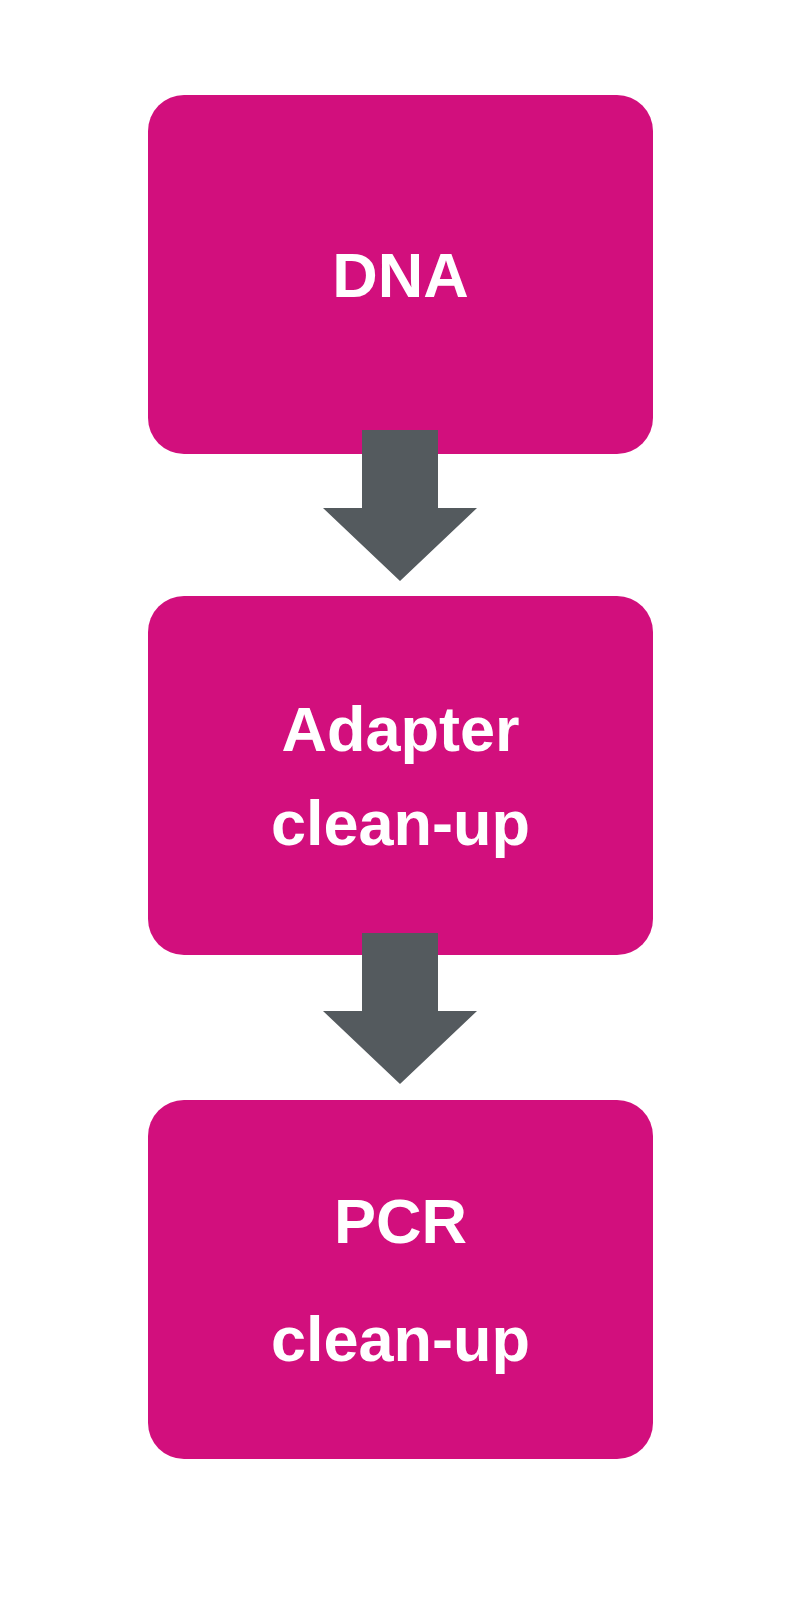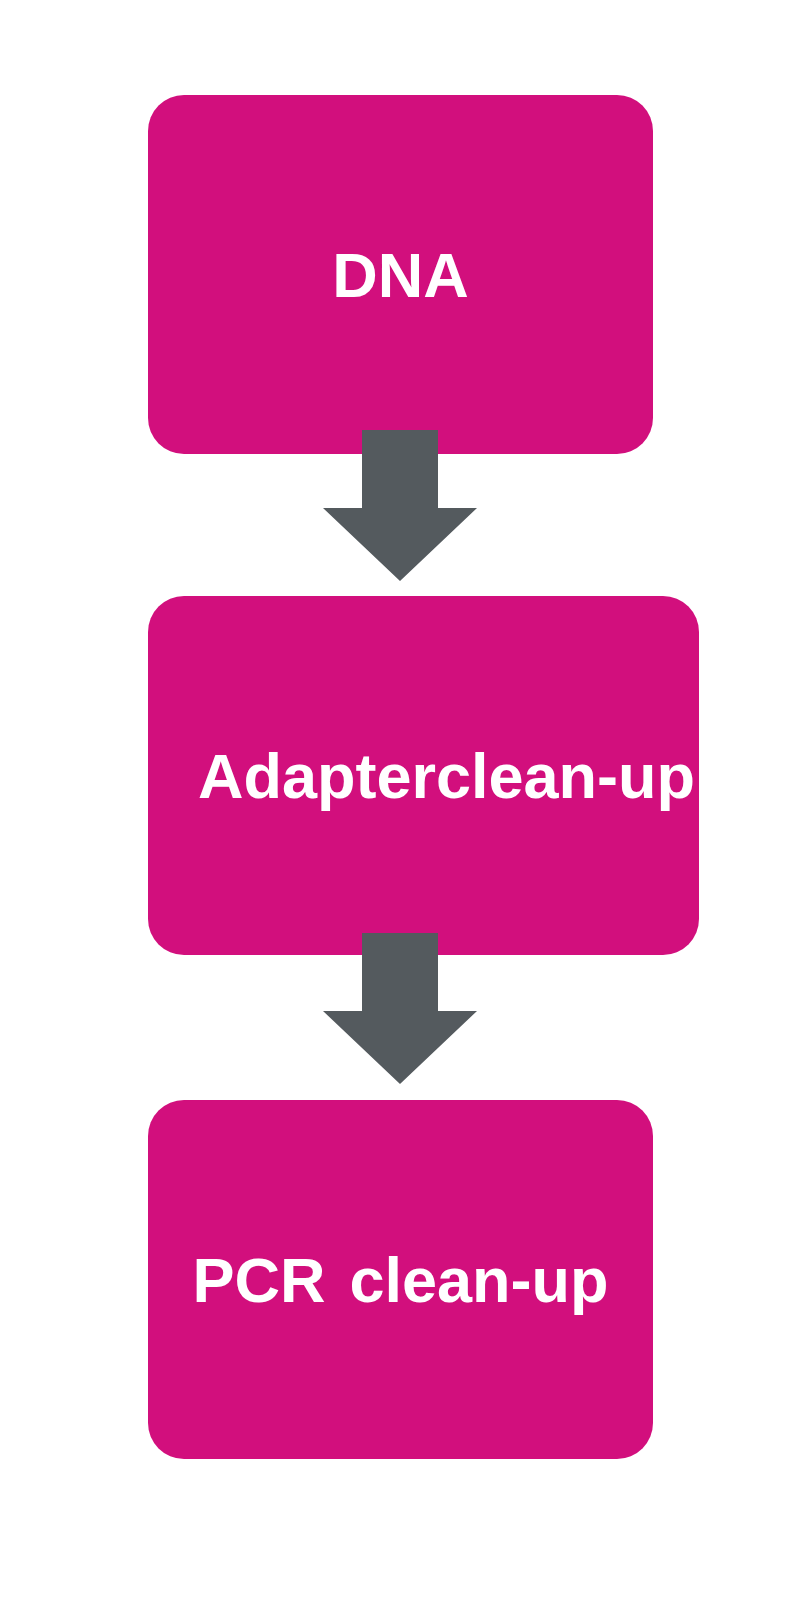--- a/index.html
+++ b/index.html
@@ -18,33 +18,34 @@
     overflow: hidden;
   }
   .node {
     position: absolute;
     left: 148px;
     width: 505px;
     height: 359px;
     background: var(--node-color, #d20f7d);
     border-radius: 36px;
     display: flex;
+    flex-direction: column;
     align-items: center;
     justify-content: center;
     text-align: center;
   }
   .node-line {
     color: var(--text-color, #ffffff);
     font-size: 63px;
     font-weight: bold;
     line-height: 94px;
     white-space: nowrap;
   }
   .node-1 { top: 95px; }
-  .node-2 { top: 596px; padding-left: 46px; }
+  .node-2 { top: 596px; }
   .node-3 { top: 1100px; gap: 24px; }
   .arrow {
     position: absolute;
     left: 323px;
     width: 154px;
     height: 151px;
     display: block;
   }
   .arrow-1 { top: 430px; }
   .arrow-2 { top: 933px; }

